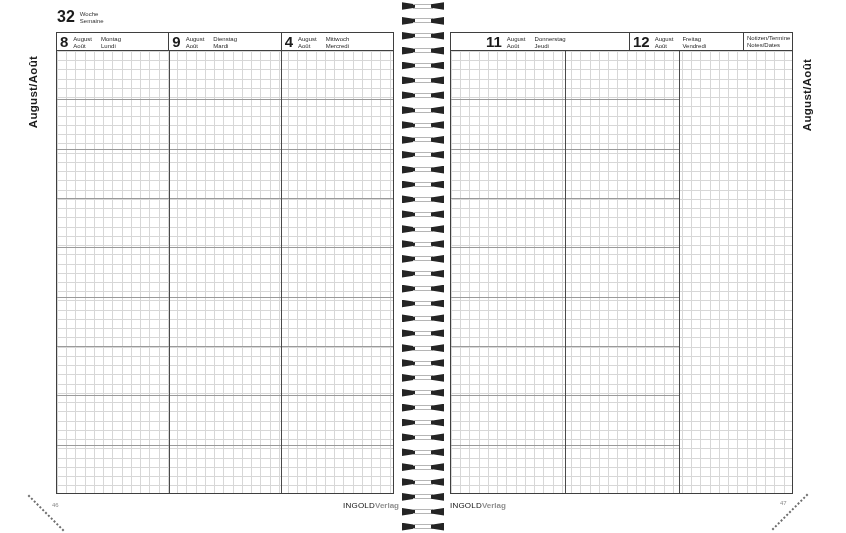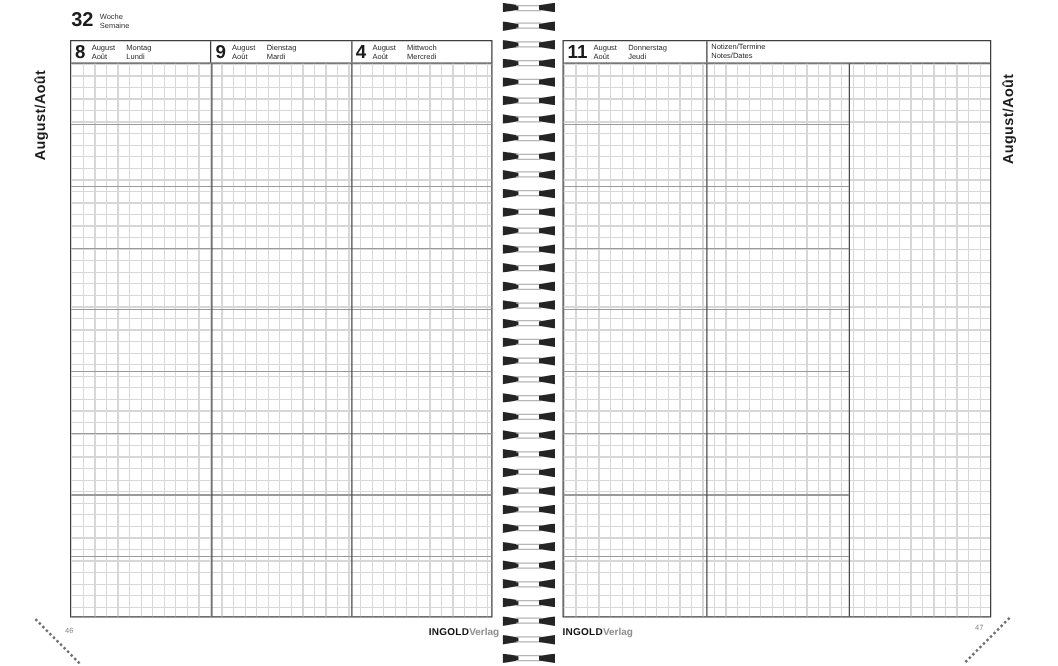--- a/index.html
+++ b/index.html
@@ -18,21 +18,21 @@
   .week-words{font-size:6px;line-height:7px;color:#333;padding-top:3px;}
 
   
   .ptable{position:absolute;border:1px solid #3f3f3f;background:#fff;box-sizing:border-box;}
   .ptable.left{left:56px;top:32px;width:338px;height:462px;}
   .ptable.right{left:450px;top:32px;width:343px;height:462px;}
   .thead{display:flex;height:18px;border-bottom:1px solid #3f3f3f;box-sizing:border-box;}
   .hcell{box-sizing:border-box;overflow:hidden;}
   .hcell + .hcell{border-left:1px solid #3f3f3f;}
   .ptable.left .hcell{flex:1 1 0;}
-  .ptable.right .hcell.d{width:114px;flex:0 0 auto;}
+  .ptable.right .hcell.d{width:114px;flex:0 0 auto;margin-left:32px;}
   .ptable.right .hcell.n{flex:1 1 auto;}
   .dhead{display:flex;align-items:flex-start;gap:5px;padding:1px 0 0 3px;}
   .dnum{font-size:15px;font-weight:bold;line-height:16px;}
   .dcols{display:flex;gap:9px;font-size:6px;line-height:6.5px;color:#2a2a2a;padding-top:2px;}
   .nhead{font-size:6px;line-height:7px;color:#2a2a2a;padding:2px 0 0 3px;}
 
   .tbody{position:absolute;left:0;top:18px;right:0;bottom:0;
     background-image:
       repeating-linear-gradient(to right,#d7d7d7 0 1px,transparent 1px 9.24px),
       repeating-linear-gradient(to bottom,#d7d7d7 0 1px,transparent 1px 9.24px);}
@@ -52,21 +52,21 @@
   .ring i{position:absolute;display:block;}
   .ring .lw{left:0;top:0;width:13px;height:8px;background:#242424;
             clip-path:polygon(0 2%,100% 28%,100% 72%,0 98%);}
   .ring .rw{right:0;top:0;width:13px;height:8px;background:#242424;
             clip-path:polygon(100% 2%,0 28%,0 72%,100% 98%);}
   .ring .wt{left:11px;right:11px;top:1.5px;height:1px;background:#b5b5b5;}
   .ring .wb{left:11px;right:11px;bottom:1.5px;height:1px;background:#b5b5b5;}
 
   
   .publisher{position:absolute;top:501px;font-size:8px;line-height:9px;}
-  .publisher .pb{font-weight:bold;color:#111;letter-spacing:.2px;}
+  .publisher .pb{font-weight:normal;color:#111;letter-spacing:.2px;}
   .publisher .pl{color:#8f8f8f;font-weight:bold;}
   .publisher.lp{left:343px;width:56px;text-align:right;}
   .publisher.rp{left:450px;}
   .pagenum{position:absolute;font-size:6px;color:#8a8a8a;}
   .pagenum.lp{left:52px;top:502px;}
   .pagenum.rp{left:780px;top:500px;}
   .perf{position:absolute;width:50px;border-top:2px dotted #6f6f6f;}
   .perf.bl{left:21px;top:512px;transform:rotate(45deg);}
   .perf.br{left:765px;top:511px;transform:rotate(-45deg);}
 </style>
@@ -151,20 +151,35 @@
                 <div>August</div>
                 <div>Août</div>
               </span>
             <span>
                 <div>Donnerstag</div>
                 <div>Jeudi</div>
               </span>
           </span>
         </div>
       </div>
+      <div class="hcell d">
+        <div class="dhead">
+          <span class="dnum">12</span>
+          <span class="dcols">
+            <span>
+                <div>August</div>
+                <div>Août</div>
+              </span>
+            <span>
+                <div>Freitag</div>
+                <div>Vendredi</div>
+              </span>
+          </span>
+        </div>
+      </div>
       <div class="hcell n">
         <div class="nhead">
           <div>Notizen/Termine</div>
           <div>Notes/Dates</div>
         </div>
       </div>
     </div>
     <div class="tbody">
       <div class="hourlines"></div>
       <div class="vdiv v1"></div>

